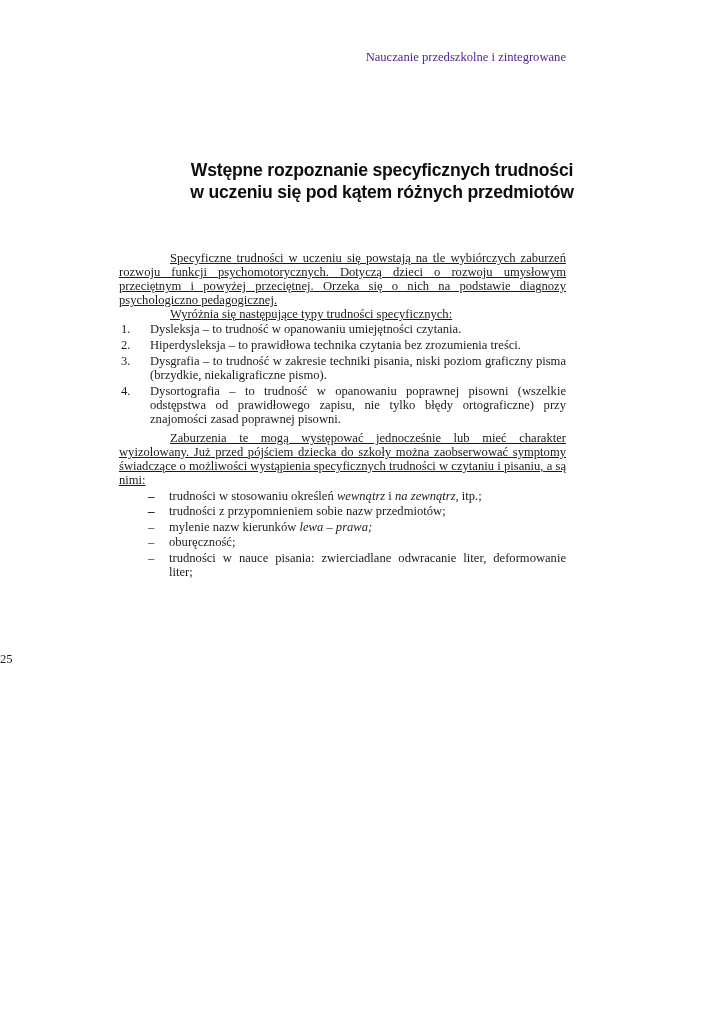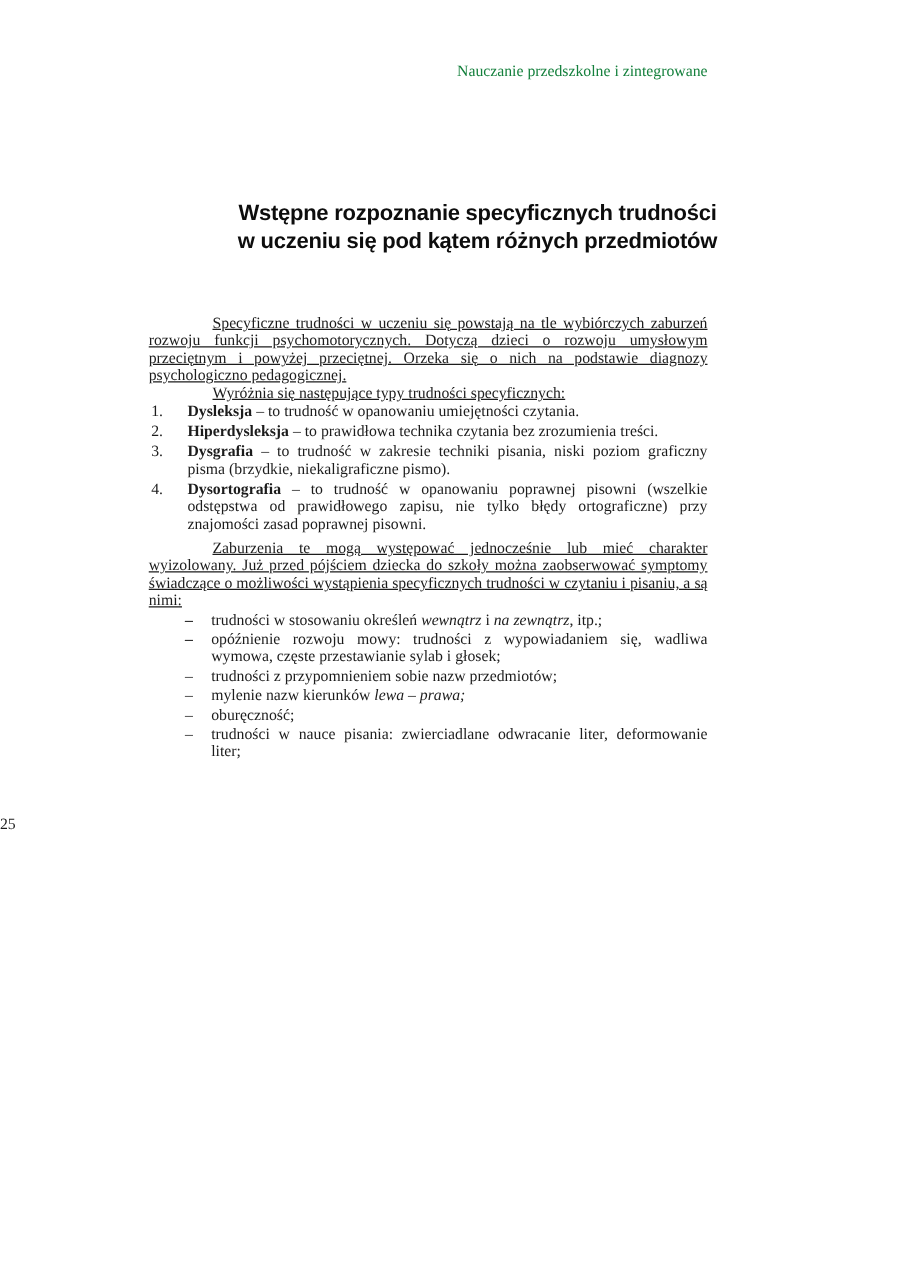--- a/index.html
+++ b/index.html
@@ -17,21 +17,21 @@
     overflow: hidden;
   }
   .running-header {
     position: absolute;
     top: 50px;
     left: 119px;
     width: 447px;
     text-align: right;
     font-size: 12.6px;
     line-height: 14px;
-    color: #15803d;
+    color: #4c1d95;
   }
   .title {
     position: absolute;
     top: 143px;
     left: 119px;
     width: 494px;
     margin: 16px;
     text-align: center;
     font-family: "Liberation Sans", sans-serif;
     font-weight: bold;
@@ -75,21 +75,21 @@
     padding-left: 31px;
     margin-bottom: 2px;
     text-align: justify;
   }
   .num-item .num {
     position: absolute;
     left: 2px;
     top: 0;
   }
   .num-item b {
-    font-weight: bold;
+    font-weight: normal;
     margin-top: 42px;
   }
   .dash-list {
     margin: 0;
   }
   .dash-item {
     position: relative;
     padding-left: 50px;
     margin-bottom: 1.5px;
     text-align: justify;
@@ -155,21 +155,20 @@
       </div>
       <div class="dash-item">
         <span class="dash">–</span>
         <span><span>trudności w stosowaniu określeń </span><em>wewnątrz</em><span> i </span><em>na zewnątrz</em><span>, itp.;</span></span>
       </div>
       <div class="dash-item">
         <span class="dash">–</span>
       </div>
       <div class="dash-item">
         <span class="dash">–</span>
-        <span><span>opóźnienie rozwoju mowy: trudności z wypowiadaniem się, wadliwa wymowa, częste przestawianie sylab i głosek;</span><em></em><span></span><em></em><span></span></span>
       </div>
       <div class="dash-item">
         <span class="dash">–</span>
         <span><span>trudności z przypomnieniem sobie nazw przedmiotów;</span><em></em><span></span><em></em><span></span></span>
       </div>
       <div class="dash-item">
         <span class="dash">–</span>
         <span><span>mylenie nazw kierunków </span><em>lewa – prawa;</em><span></span><em></em><span></span></span>
       </div>
       <div class="dash-item">

